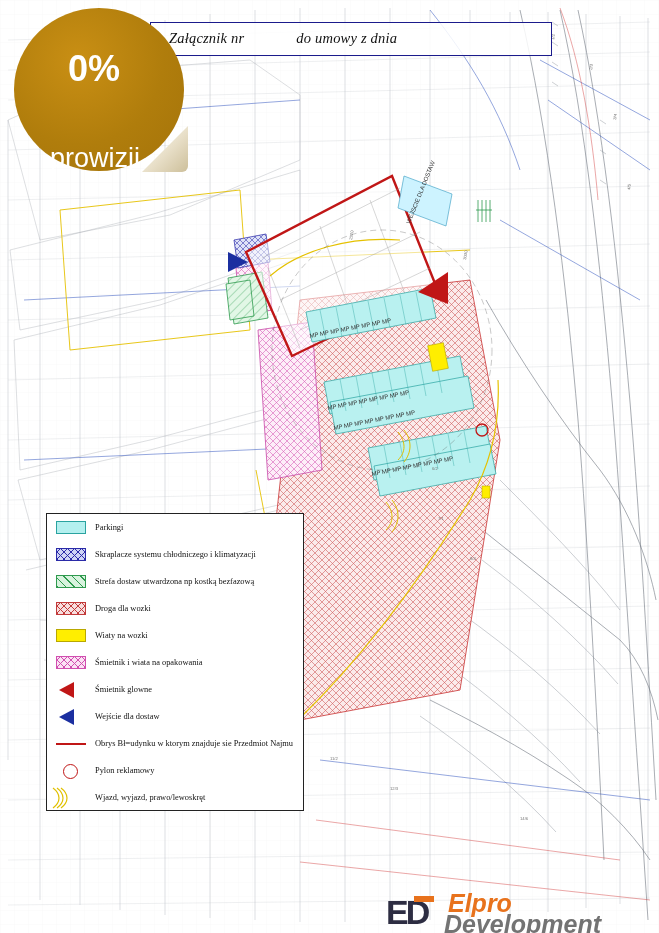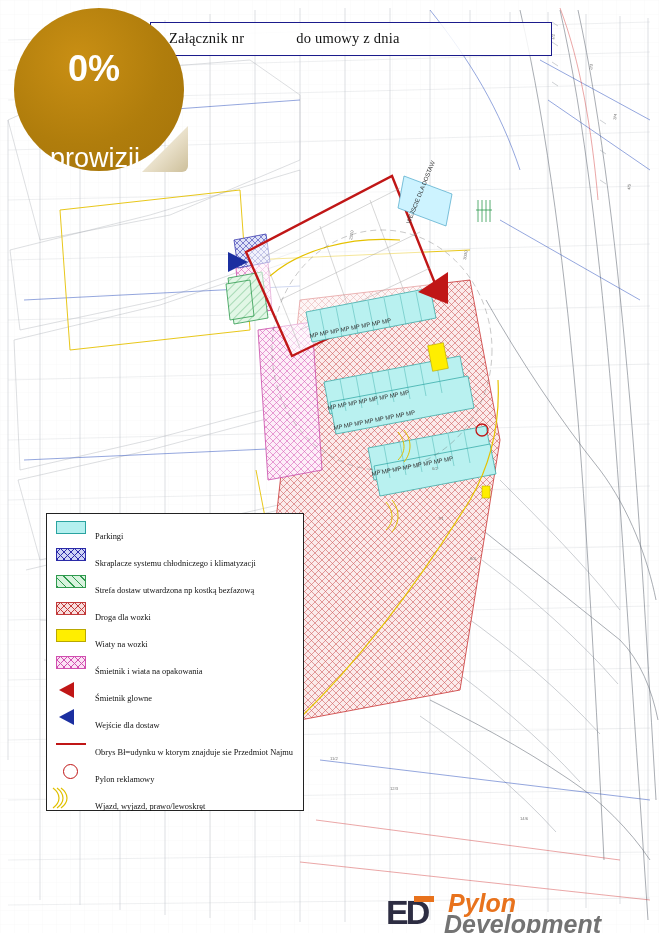--- a/index.html
+++ b/index.html
@@ -26,20 +26,21 @@
   
   .title-box {
     position: absolute;
     left: 150px;
     top: 22px;
     width: 402px;
     height: 34px;
     border: 1px solid #1b1b8c;
     background: rgba(255,255,255,0.85);
     box-sizing: border-box;
+    font-style: italic;
   }
   .title-text {
     position: absolute;
     left: 18px;
     top: 7px;
     font-size: 14.5px;
     color: #111;
     letter-spacing: 0.2px;
     white-space: nowrap;
   }
@@ -115,21 +116,21 @@
     width: 258px;
     height: 298px;
     background: #ffffff;
     border: 1px solid #222;
     box-sizing: border-box;
   }
   .legend-row {
     position: relative;
     height: 27px;
     display: flex;
-    align-items: flex-end;
+    align-items: center;
   }
   .legend-sym {
     position: relative;
     width: 48px;
     min-width: 48px;
     height: 27px;
   }
   .legend-label {
     font-size: 8.4px;
     color: #111;
@@ -627,17 +628,17 @@
       </div>
       <div class="legend-label">Wjazd, wyjazd, prawo/lewoskręt</div>
     </div>
   </div>
 
   <div class="logo">
     <div class="logo-mark">
       <span>ED</span>
       <span class="bar"></span>
     </div>
-    <div class="logo-elpro">Pylon</div>
+    <div class="logo-elpro">Elpro</div>
     <div class="logo-dev">Development</div>
   </div>
 
 </div>
 
 </body></html>

